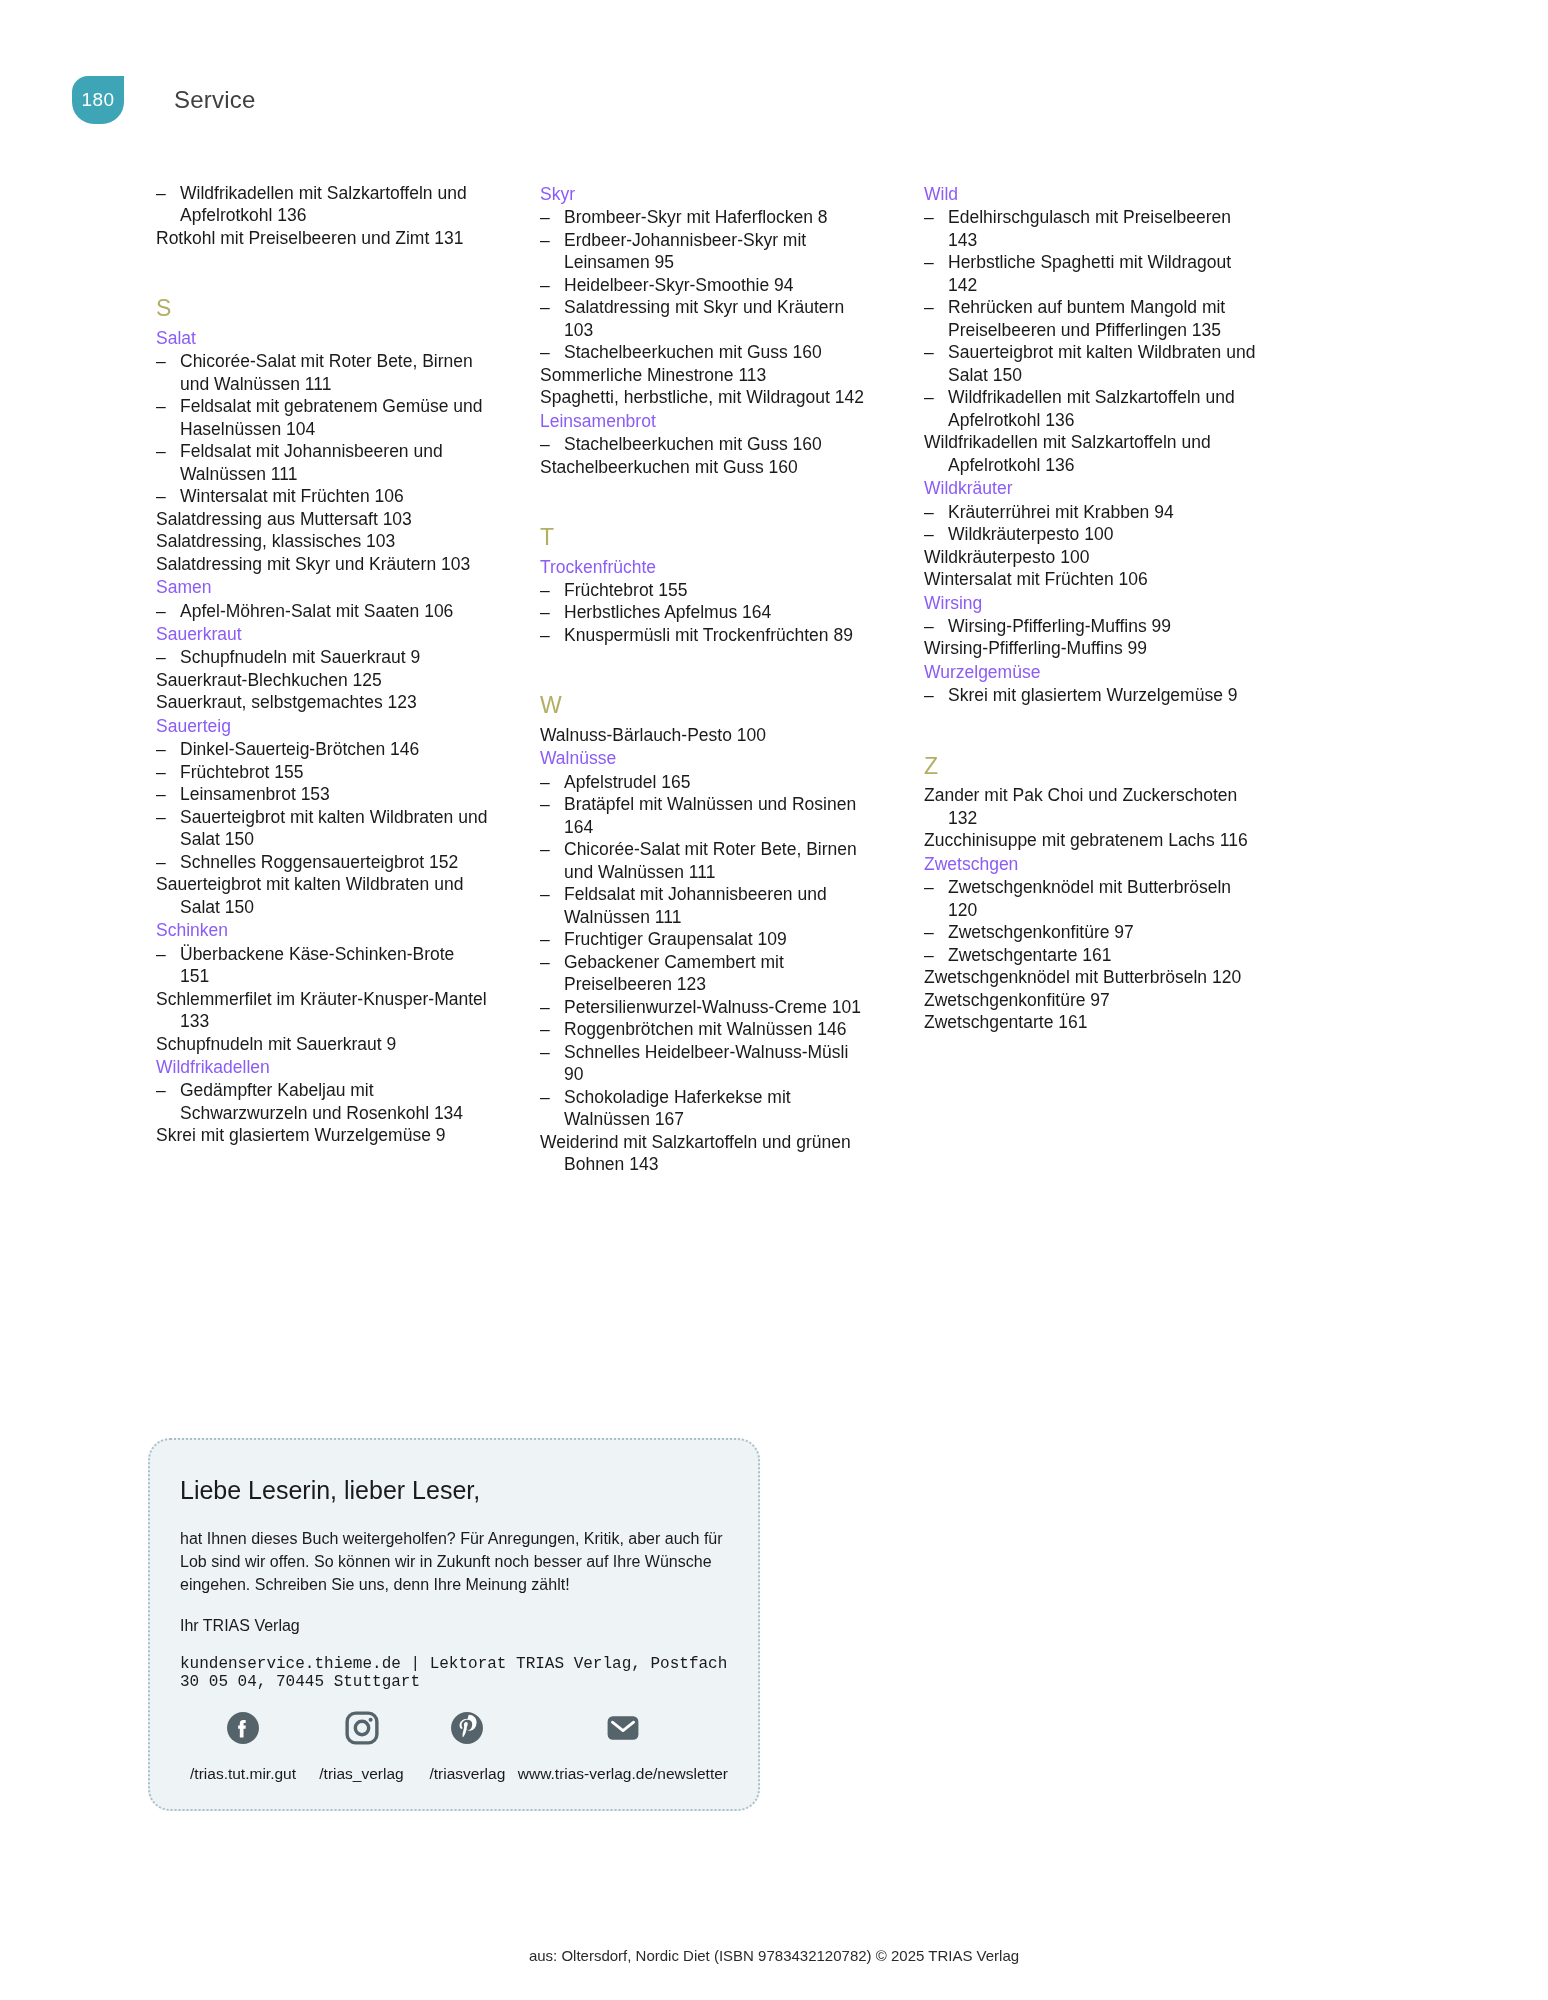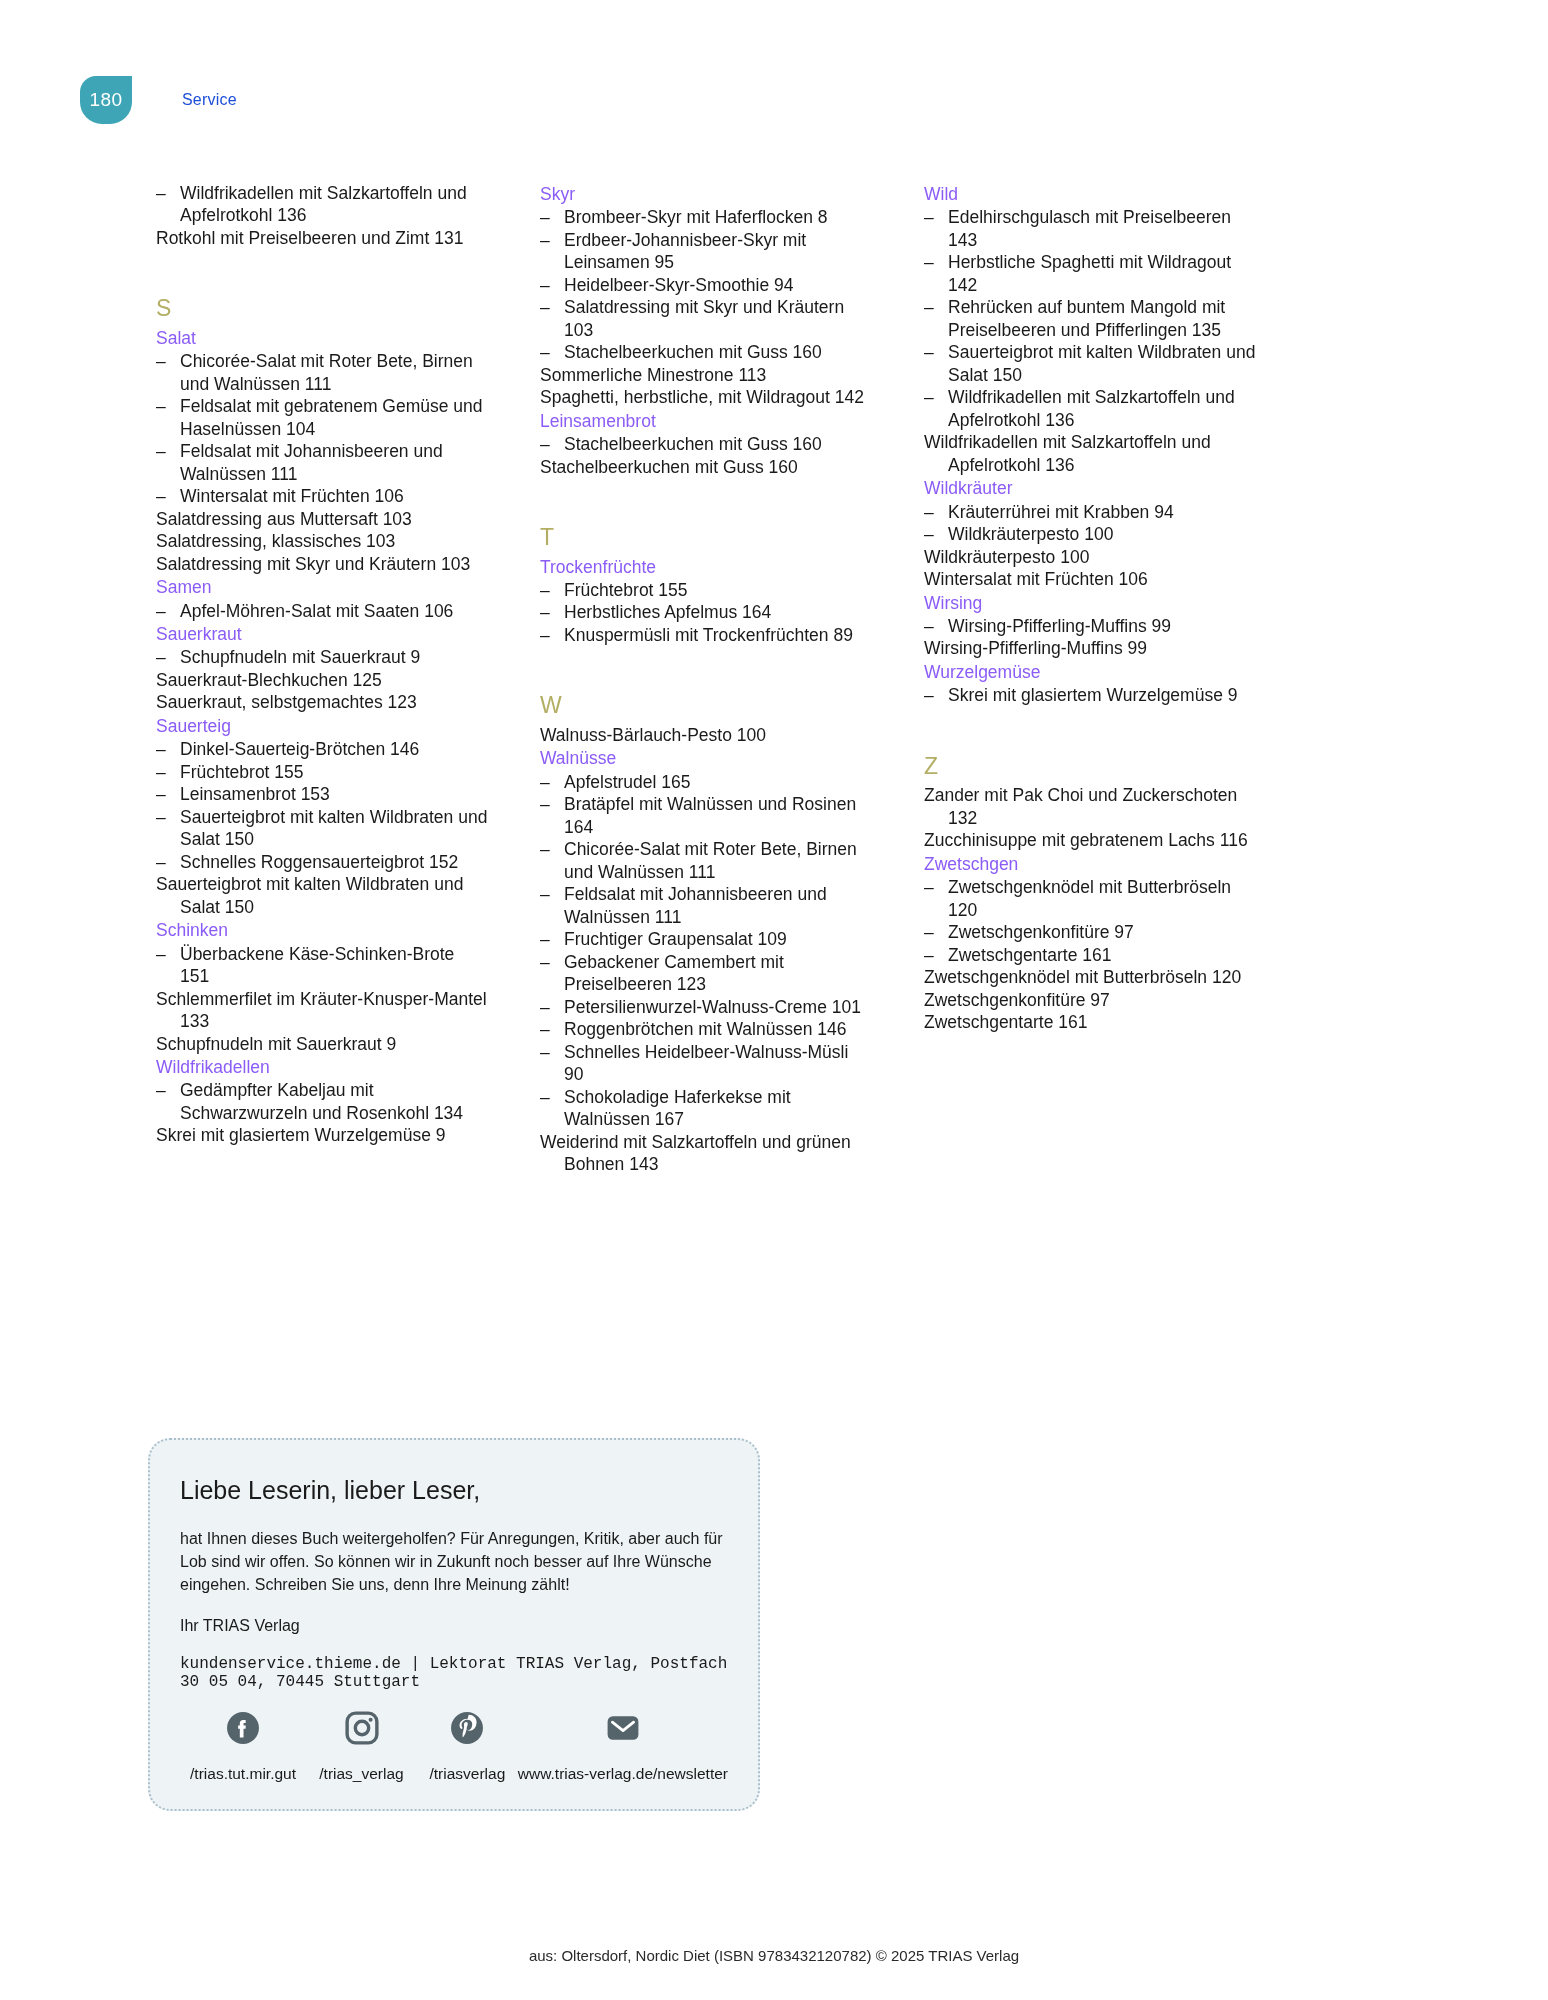--- a/index.html
+++ b/index.html
@@ -14,41 +14,41 @@
     position: relative;
     font-family: "Liberation Sans", "DejaVu Sans", sans-serif;
     color: #1a1a1a;
     overflow: hidden;
   }
 
   
   .running-head {
     position: absolute;
     top: 76px;
-    left: 80px;
+    left: 72px;
     display: flex;
     align-items: center;
     gap: 50px;
   }
   .page-badge {
     width: 52px;
     height: 48px;
     background: #3da5b5;
     border-radius: 16px 0 22px 22px;
     color: #ffffff;
     font-size: 19px;
     letter-spacing: 0.4px;
     display: flex;
     align-items: center;
     justify-content: center;
     font-weight: 400;
   }
   .running-head-title {
-    font-size: 16px;
-    color: #1d4ed8;
+    font-size: 24px;
+    color: #404040;
     letter-spacing: 0.2px;
     font-weight: 400;
   }
 
   
   .index-area {
     position: absolute;
     top: 182px;
     left: 148px;
     width: 1260px;

